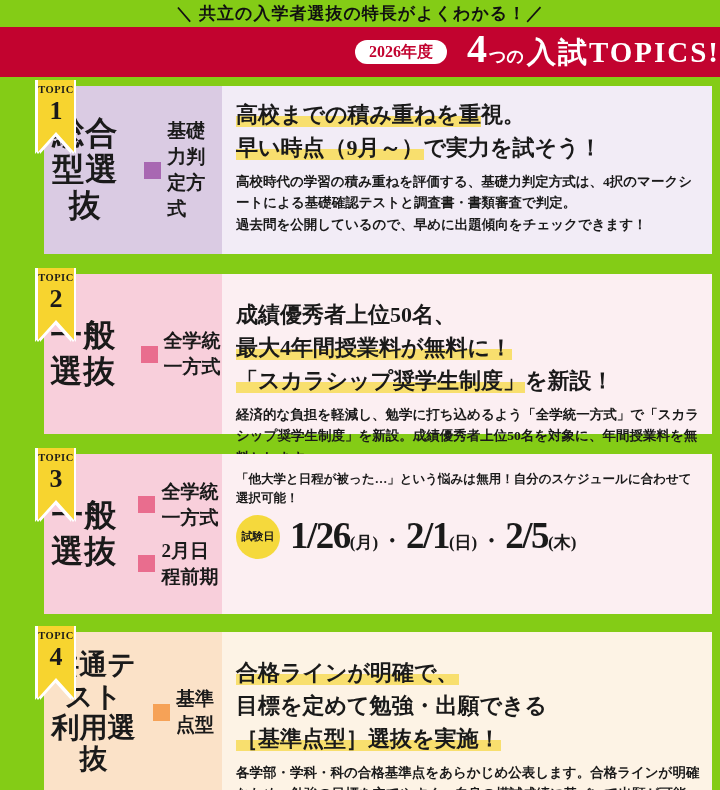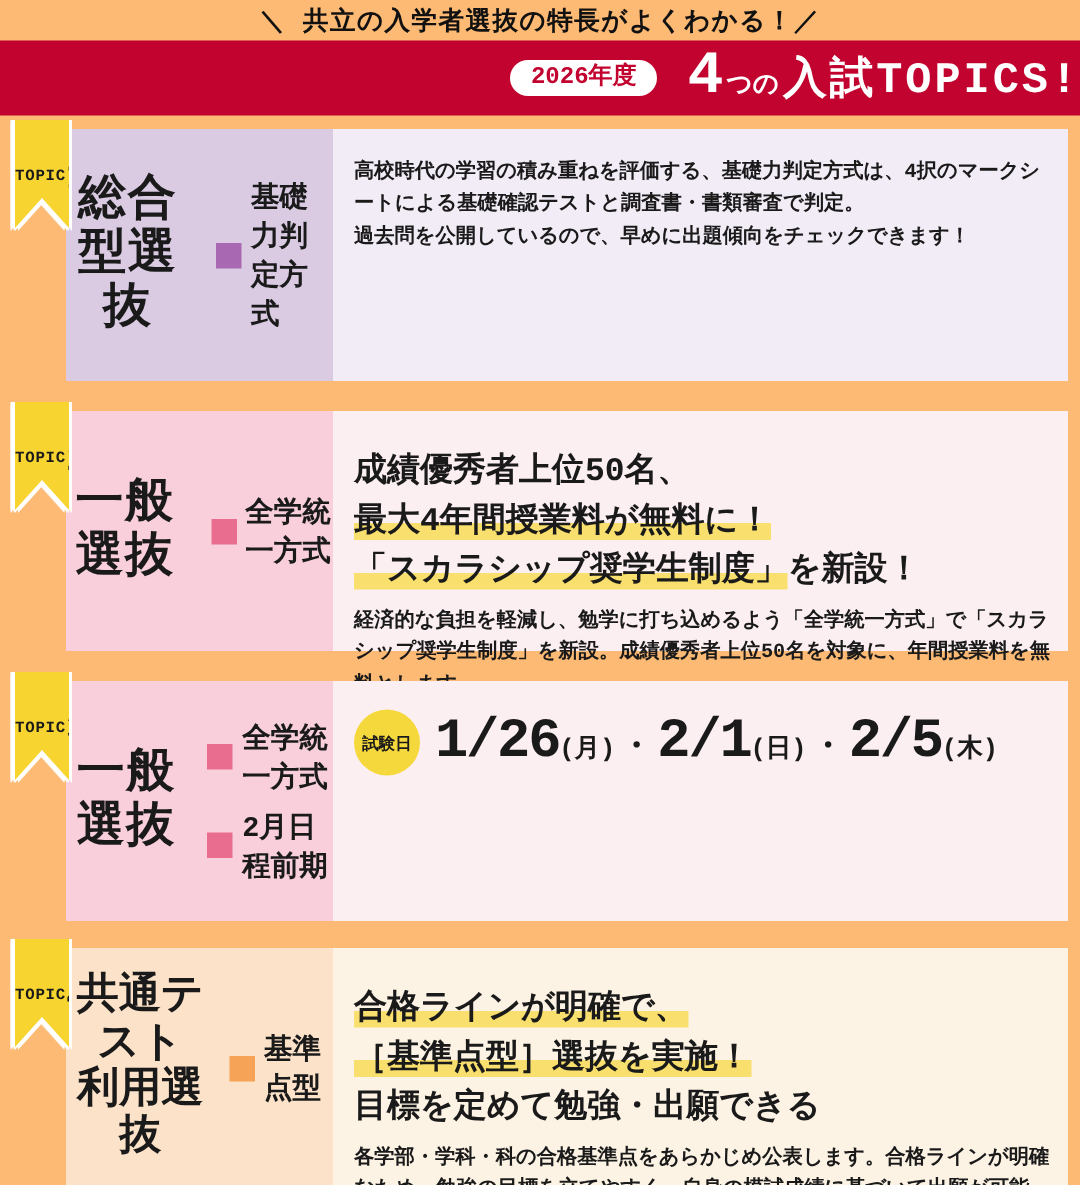--- a/index.html
+++ b/index.html
@@ -1,18 +1,18 @@
 <!DOCTYPE html>
 <html><head>
 <meta charset="utf-8">
 <style>
   html,body{margin:0;padding:0;}
   .page{
-    width:720px;height:790px;background:#fdba74;position:relative;overflow:hidden;
-    font-family:Liberation Mono, monospace;color:#1a1a1a;
+    width:720px;height:790px;background:#84cc16;position:relative;overflow:hidden;
+    font-family:Liberation Serif, serif;color:#1a1a1a;
   }
   
   .tagline{
     height:27px;display:flex;align-items:center;justify-content:center;
     font-size:17px;font-weight:800;letter-spacing:1px;color:#111;
   }
   
   .banner{
     height:50px;background:var(--red,#c2032f);
     display:flex;align-items:center;justify-content:flex-end;gap:20px;
@@ -59,21 +59,21 @@
   .dnum{font-size:37px;font-weight:800;letter-spacing:-1.5px;line-height:1;}
   .dday{font-size:17px;font-weight:800;}
   .dsep{font-size:22px;font-weight:800;margin:0 3px;}
   .row .ribbon{
     position:absolute;left:-34px;top:-6px;width:36px;height:72px;
     filter:drop-shadow(2.5px 0 0 #fff) drop-shadow(-2.5px 0 0 #fff) drop-shadow(0 2.5px 0 #fff);
   }
   .ribbon-shape{
     width:100%;height:100%;background:var(--badgey,#f7d42f);
     clip-path:polygon(0 0,100% 0,100% 100%,50% calc(100% - 20px),0 100%);
-    display:flex;flex-direction:row;align-items:center;padding-top:5px;box-sizing:border-box;
+    display:flex;flex-direction:column;align-items:center;padding-top:5px;box-sizing:border-box;margin-left:28px;
   }
   .badge-label{font-size:10.5px;font-weight:800;letter-spacing:.5px;line-height:1;}
   .badge-num{font-size:26px;font-weight:800;line-height:1.15;}
 </style>
 </head>
 <body>
 
 <div class="page" style="--red: #c2032f; --badgey: #f7d42f; --hl: #f8df6e; --examy: #f5d93c;">
 
   <div class="tagline">＼ 共立の入学者選抜の特長がよくわかる！／</div>
@@ -97,20 +97,24 @@
     <div class="panel">
       <div class="title">総合型選抜</div>
       <div class="methods">
         <div class="method">
           <span class="sq"></span>
           <span>基礎力判定方式</span>
         </div>
       </div>
     </div>
     <div class="content">
+      <div class="headline">
+        <div><span></span><span class="hl">高校までの積み重ねを重</span><span>視。</span></div>
+        <div><span></span><span class="hl">早い時点（9月～）</span><span>で実力を試そう！</span></div>
+      </div>
       <div class="body">
         <div>高校時代の学習の積み重ねを評価する、基礎力判定方式は、4択のマークシートによる基礎確認テストと調査書・書類審査で判定。</div>
         <div>過去問を公開しているので、早めに出題傾向をチェックできます！</div>
       </div>
     </div>
   </section>
 
   <section class="row" style="--panel: #f8cfdb; --tint: #fceff2; --square: #e96d8e;">
     <div class="ribbon">
       <div class="ribbon-shape">
@@ -153,20 +157,21 @@
           <span class="sq"></span>
           <span>全学統一方式</span>
         </div>
         <div class="method">
           <span class="sq"></span>
           <span>2月日程前期</span>
         </div>
       </div>
     </div>
     <div class="content">
+      <div class="note">「他大学と日程が被った…」という悩みは無用！自分のスケジュールに合わせて選択可能！</div>
       <div class="dates">
         <span class="exam-circle">試験日</span>
         <span class="date-list">
           <span class="dnum">1/26</span>
           <span class="dday">(月)</span>
           <span class="dsep">・</span>
           <span class="dnum">2/1</span>
           <span class="dday">(日)</span>
           <span class="dsep">・</span>
           <span class="dnum">2/5</span>
@@ -191,22 +196,22 @@
       <div class="methods">
         <div class="method">
           <span class="sq"></span>
           <span>基準点型</span>
         </div>
       </div>
     </div>
     <div class="content tight">
       <div class="headline">
         <div><span></span><span class="hl">合格ラインが明確で、</span><span></span></div>
+        <div><span>目標を定めて勉強・出願できる</span><span class="hl"></span><span></span></div>
         <div><span></span><span class="hl">［基準点型］選抜を実施！</span><span></span></div>
-        <div><span>目標を定めて勉強・出願できる</span><span class="hl"></span><span></span></div>
       </div>
       <div class="body">
         <div>各学部・学科・科の合格基準点をあらかじめ公表します。合格ラインが明確なため、勉強の目標を立てやすく、自身の模試成績に基づいて出願が可能です。</div>
       </div>
     </div>
   </section>
 
 </div>
 
 </body></html>

